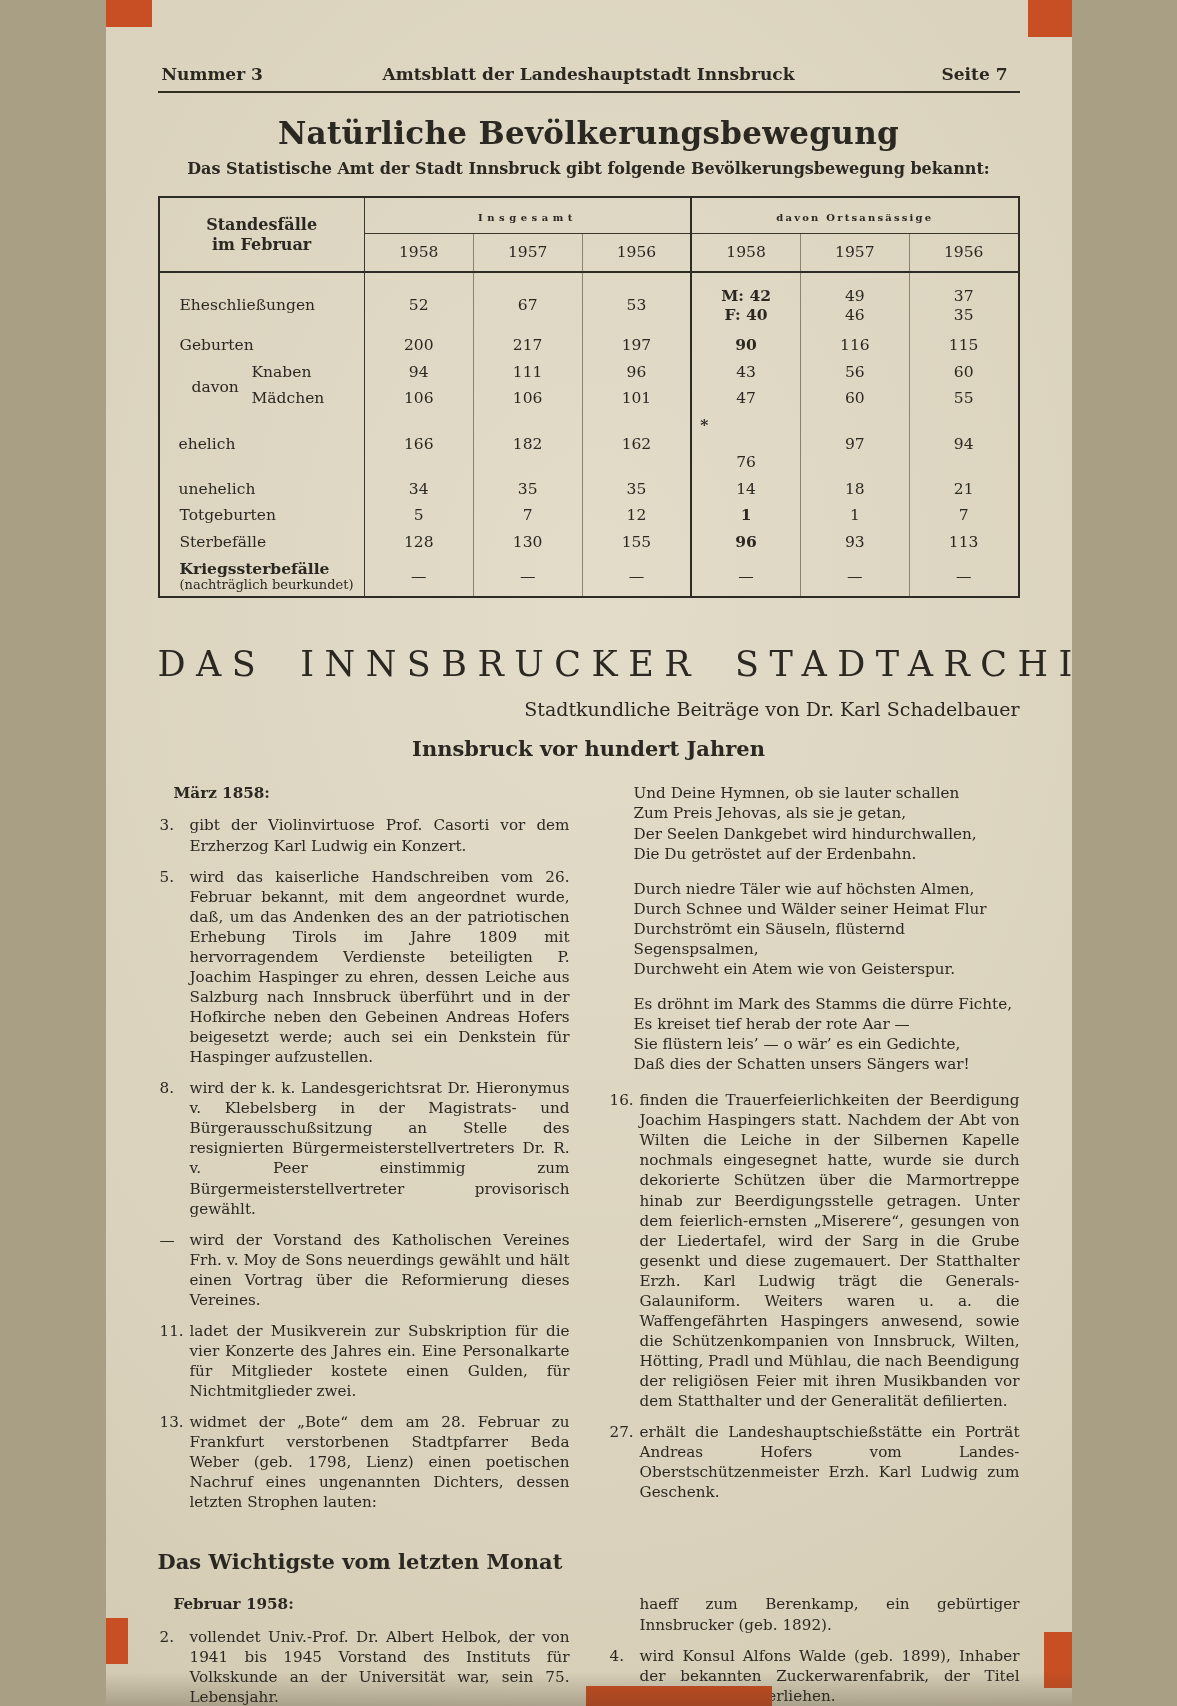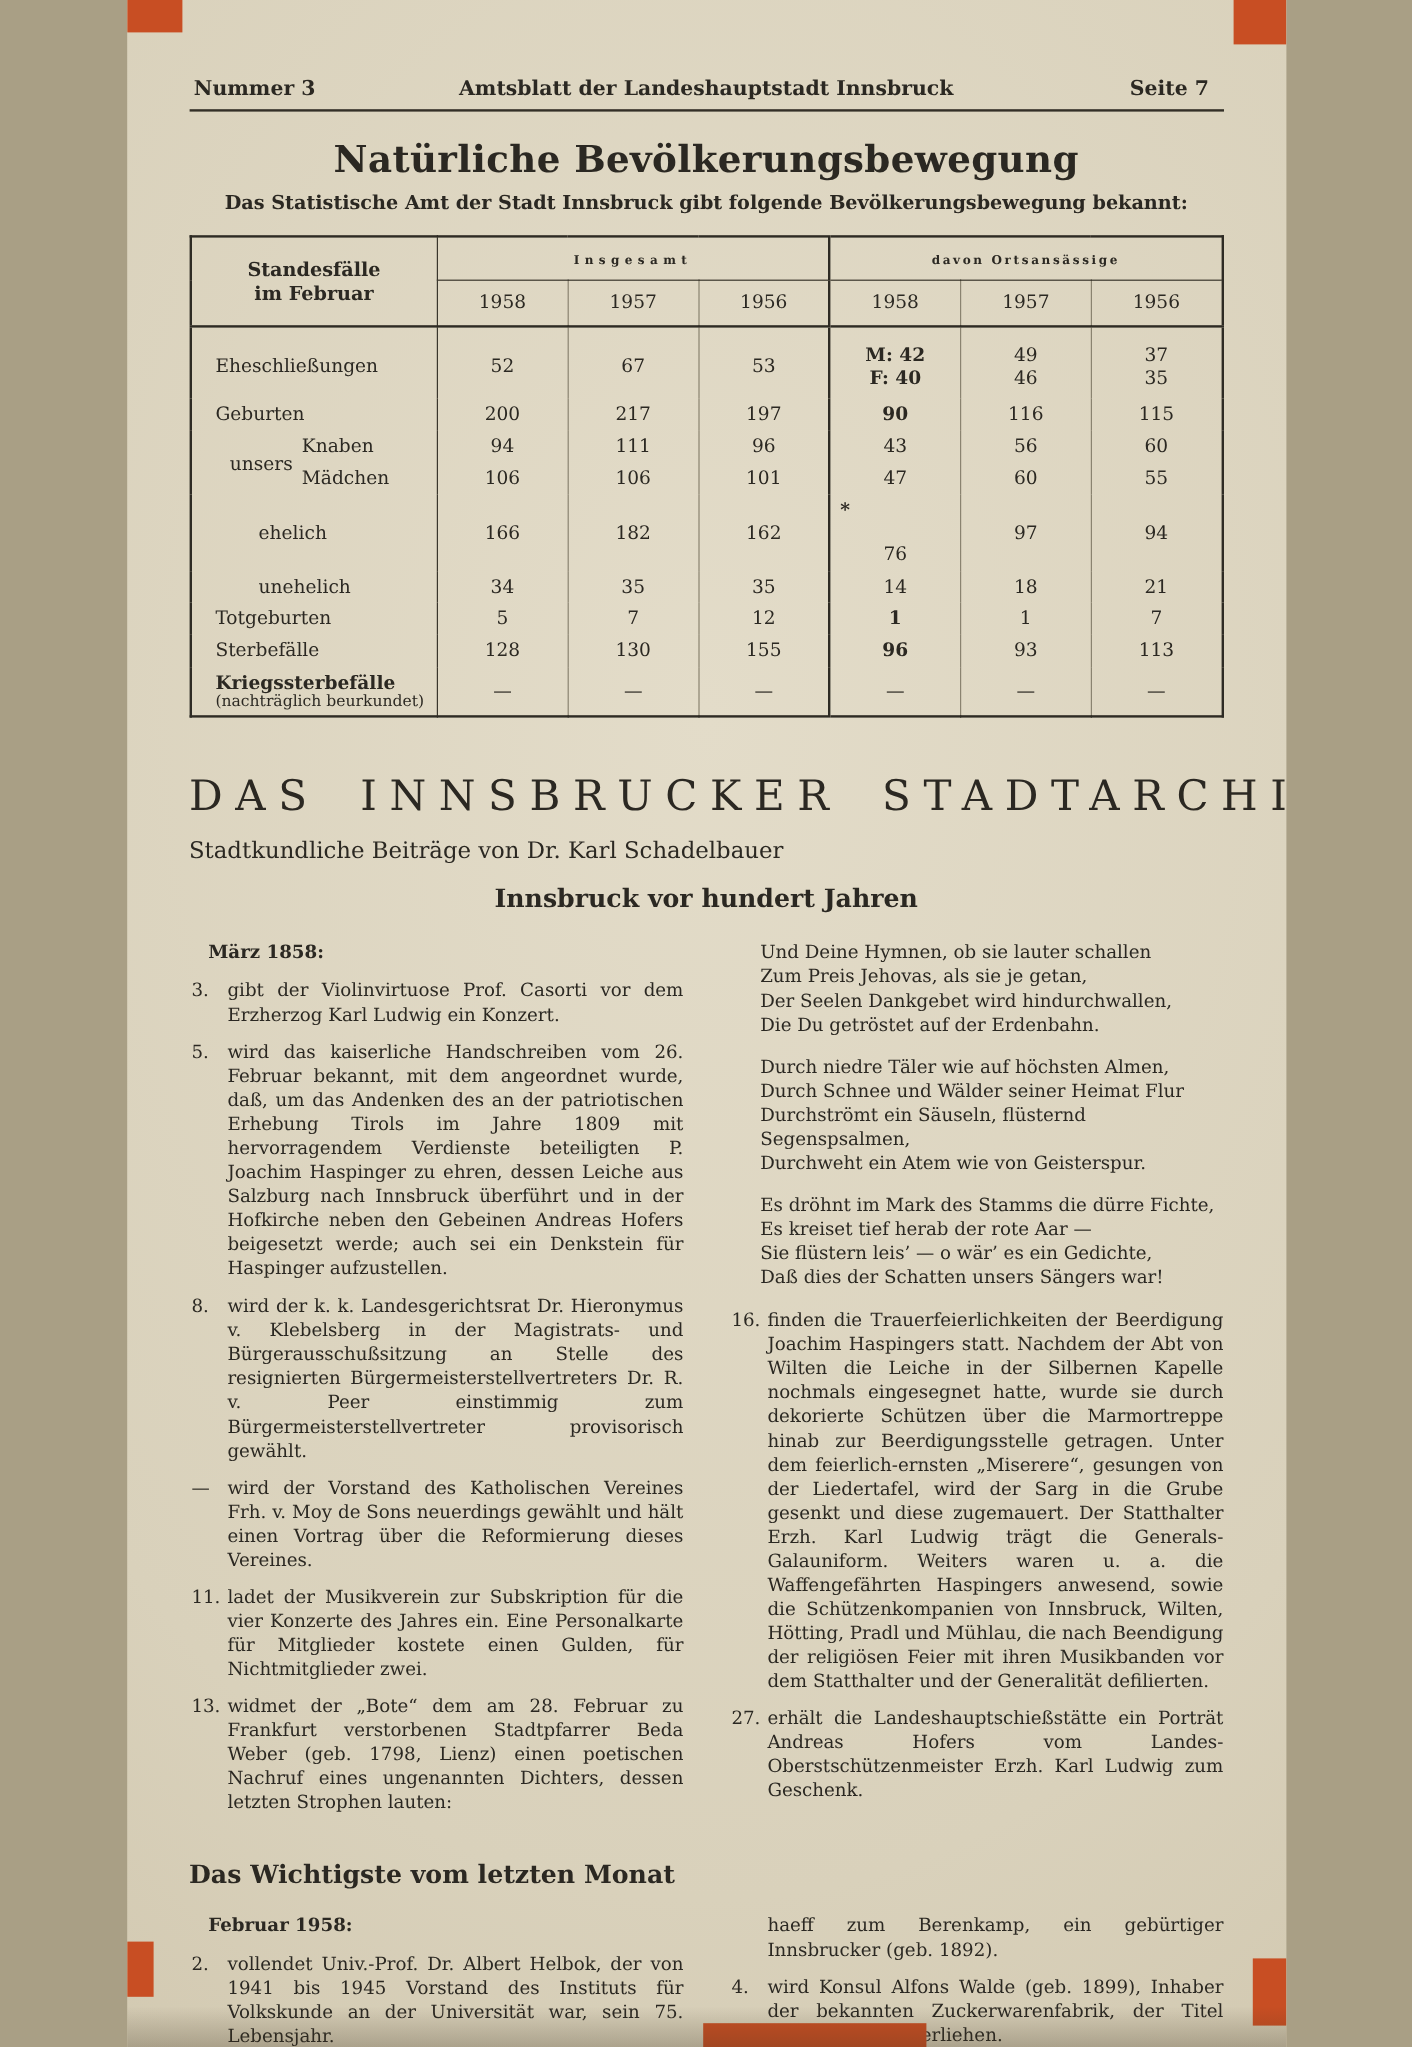--- a/index.html
+++ b/index.html
@@ -63,34 +63,34 @@
   th.g2{border-left:2px solid #2e2b24;letter-spacing:.22em;}
   tr.years th{padding:9px 4px 10px;font-weight:normal;font-size:15.5px;text-align:center;}
   tbody{border-top:2px solid #2e2b24;}
   td.v{text-align:center;white-space:pre-line;line-height:1.2;}
   .cL{border-left:1.5px solid #3a362c;}
   .cS{border-left:1px solid #8a8370;}
   .cG{border-left:2px solid #2e2b24;}
   td.rl{padding-left:20px;position:relative;line-height:1.2;}
   td.rl .note{font-size:13px;line-height:1.1;}
   td.ind1{padding-left:92px;}
-  td.ind2{padding-left:56px;}
+  td.ind2{padding-left:19px;}
   .davon-prefix{position:absolute;left:32px;bottom:-0.75em;font-size:15.5px;}
   tbody tr:first-child td{padding-top:14px;padding-bottom:8px;}
   tbody tr td{padding-top:6px;padding-bottom:6px;}
   td.v.strong{font-weight:bold;}
   td.star-cell{position:relative;}
   td.star-cell .star{position:absolute;left:8px;top:4px;font-weight:bold;}
 
   
   .archive-title{
     text-align:center;font-size:35px;font-weight:normal;
     letter-spacing:.30em;word-spacing:.35em;margin:46px 0 14px;white-space:nowrap;
   }
-  .archive-subtitle{text-align:left;font-size:19px;margin:0 0 16px;}
+  .archive-subtitle{text-align:right;font-size:19px;margin:0 0 16px;}
   .fraktur-heading{
     text-align:center;font-size:21px;font-weight:bold;margin:0 0 22px;
   }
   .columns{display:flex;gap:38px;}
   .col{flex:1 1 0;font-size:15.2px;line-height:1.32;}
   .date-heading{font-weight:bold;margin:0 16px 12px;}
   .entry{display:flex;margin-bottom:11px;}
   .marker{flex:0 0 30px;text-align:left;padding-left:2px;}
   .etext{flex:1;text-align:justify;}
   .poem{margin:0 0 16px 26px;}
@@ -166,21 +166,21 @@
           <td class="rl">Geburten</td>
           <td class="v cL">200</td>
           <td class="v cS">217</td>
           <td class="v cS">197</td>
           <td class="v cG strong">90</td>
           <td class="v cS">116</td>
           <td class="v cS">115</td>
         </tr>
         <tr>
           <td class="rl ind1">
-            <span class="davon-prefix">unsers</span>
+            <span class="davon-prefix">davon</span>
             <span>Knaben</span>
           </td>
           <td class="v cL">94</td>
           <td class="v cS">111</td>
           <td class="v cS">96</td>
           <td class="v cG">43</td>
           <td class="v cS">56</td>
           <td class="v cS">60</td>
         </tr>
         <tr>

